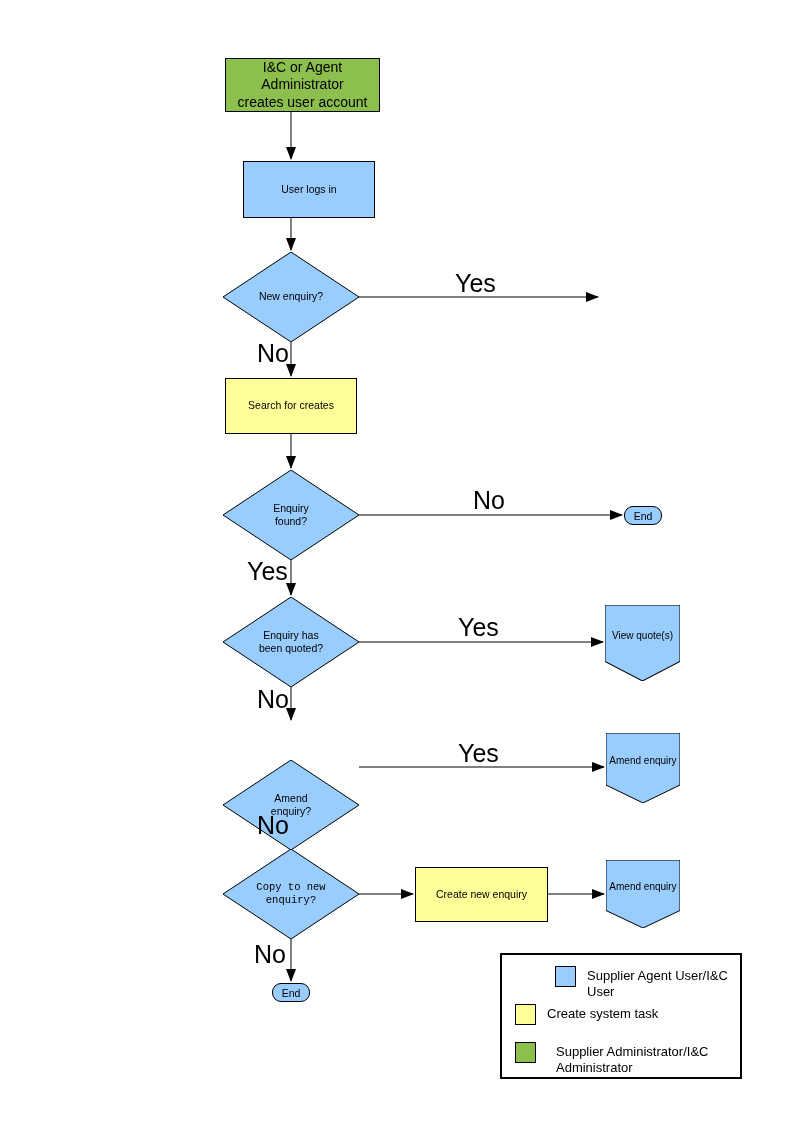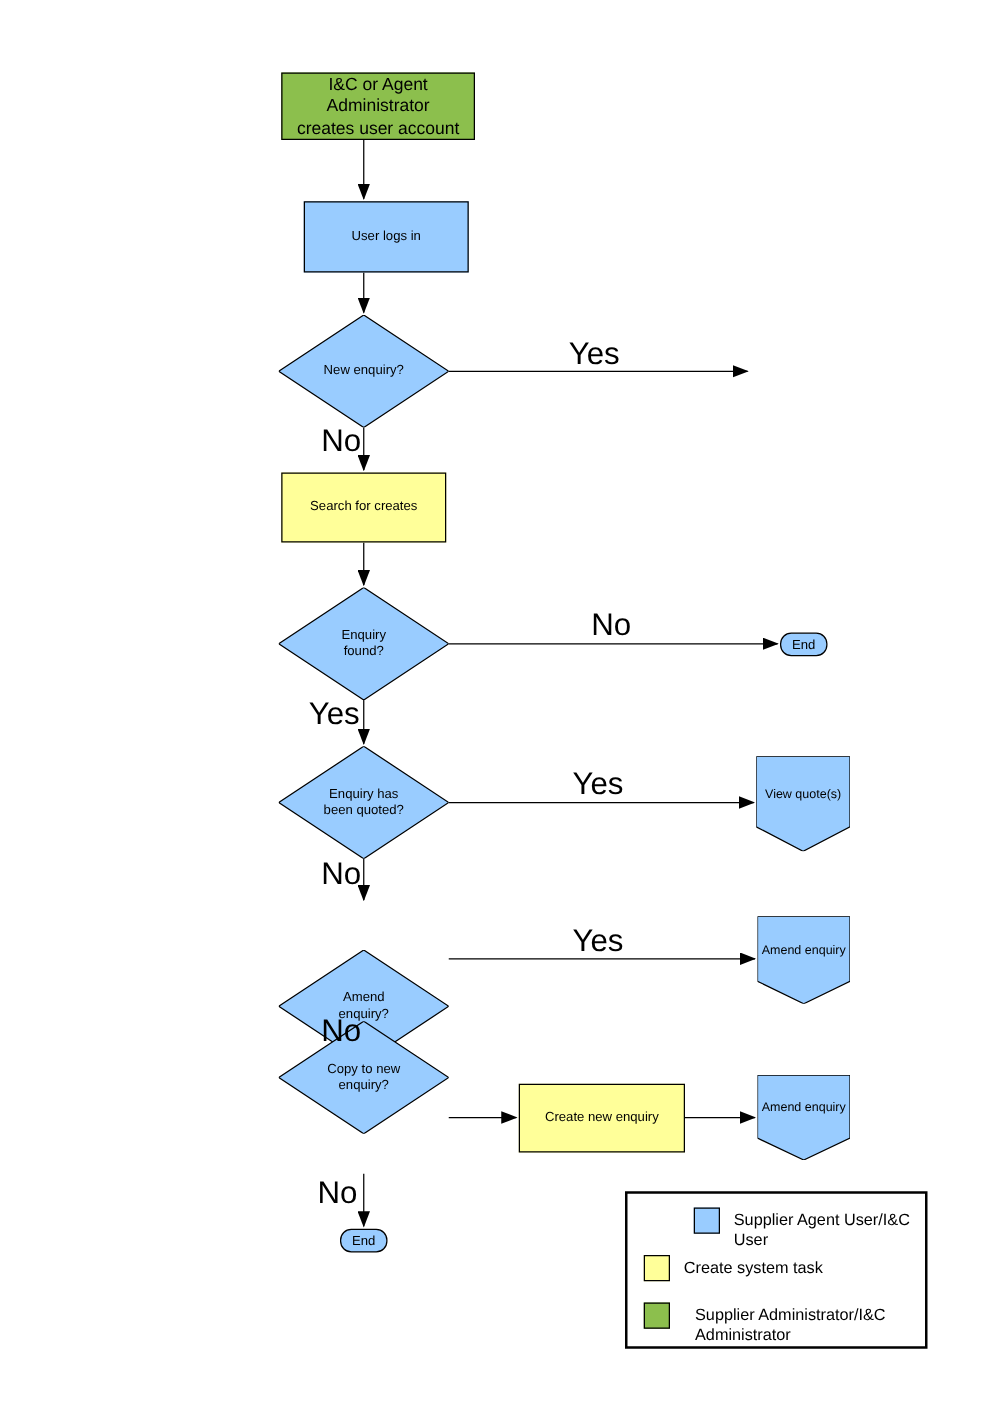--- a/index.html
+++ b/index.html
@@ -114,21 +114,21 @@
 enquiry?</span>
   </div>
 
   <div class="node shape-node pent" style="left:606px; top:733px; width:74px; height:70px;">
     <svg viewBox="0 0 74 70" preserveAspectRatio="none">
       <polygon points="0,0 74,0 74,52 37,70 0,52" stroke="#000" vector-effect="non-scaling-stroke" fill="#99CCFF"></polygon>
     </svg>
     <span class="node-label">Amend enquiry</span>
   </div>
 
-  <div class="node shape-node" style="left:223px; top:817px; width:136px; height:90px;">
+  <div class="node shape-node" style="left:223px; top:849px; width:136px; height:90px;font-family:Liberation Mono, monospace;">
     <svg viewBox="0 0 136 90" preserveAspectRatio="none">
       <polygon points="68,0 136,45 68,90 0,45" stroke="#000" vector-effect="non-scaling-stroke" fill="#99CCFF"></polygon>
     </svg>
     <span class="node-label">Copy to new
 enquiry?</span>
   </div>
 
   <div class="node box" style="left: 415px; top: 867px; width: 133px; height: 55px; background-color: rgb(255, 255, 153);">
     <span class="node-label">Create new enquiry</span>
   </div>

